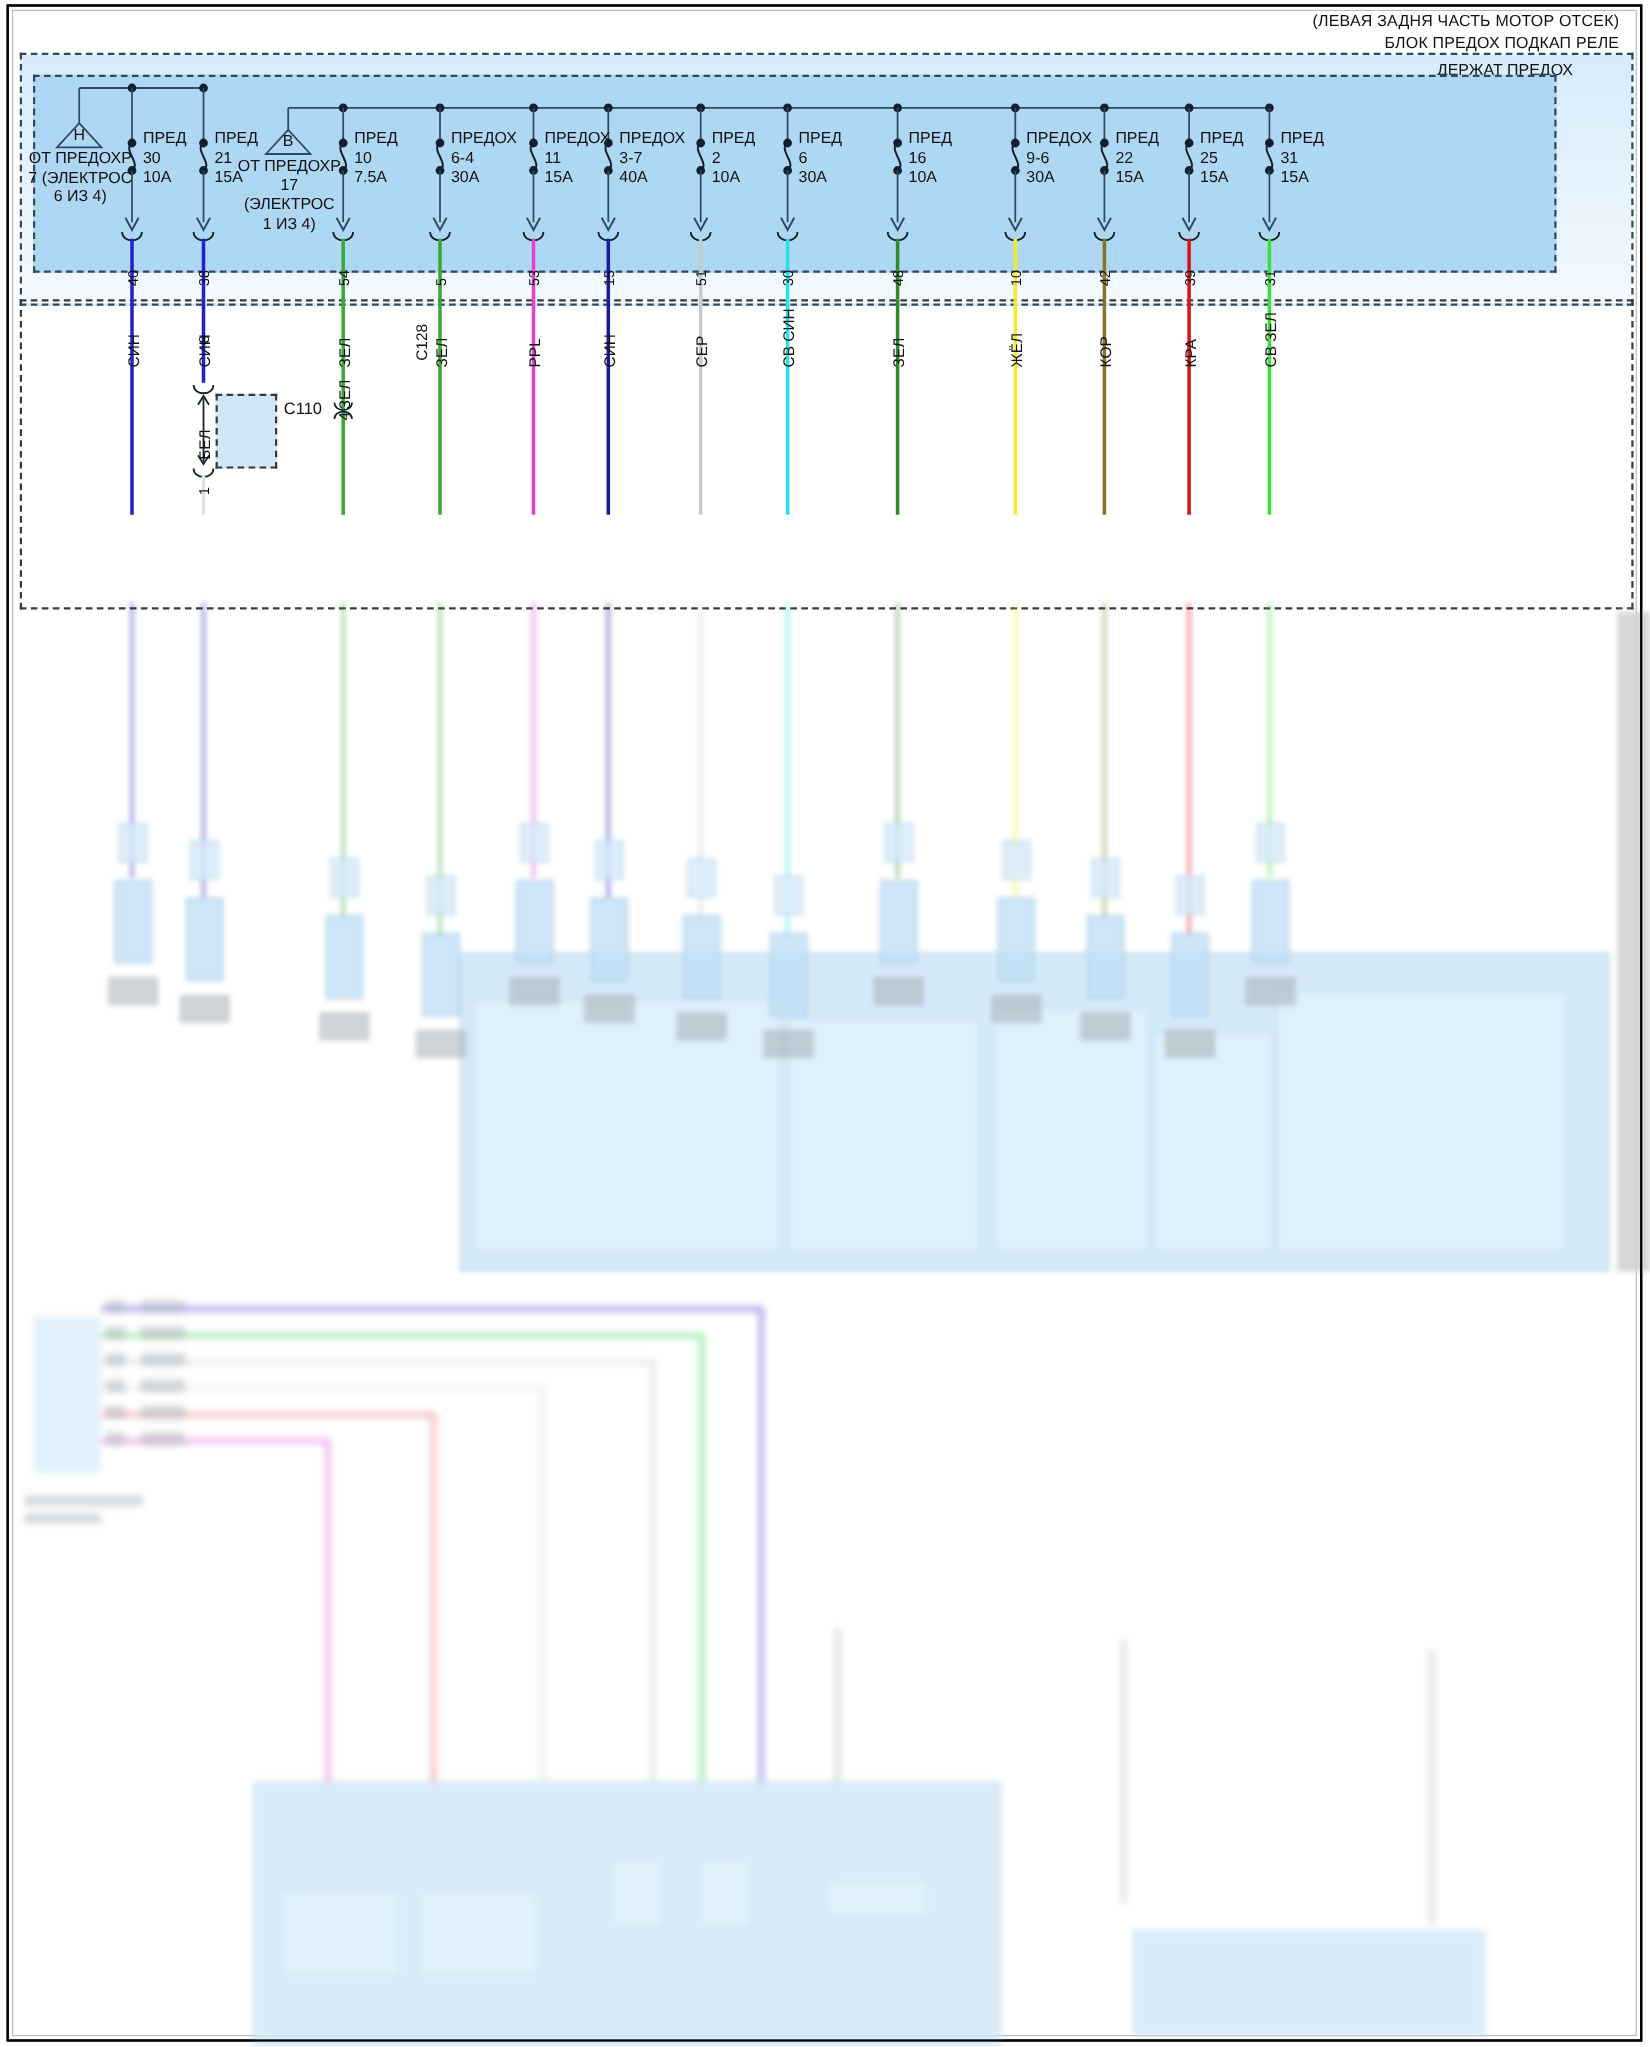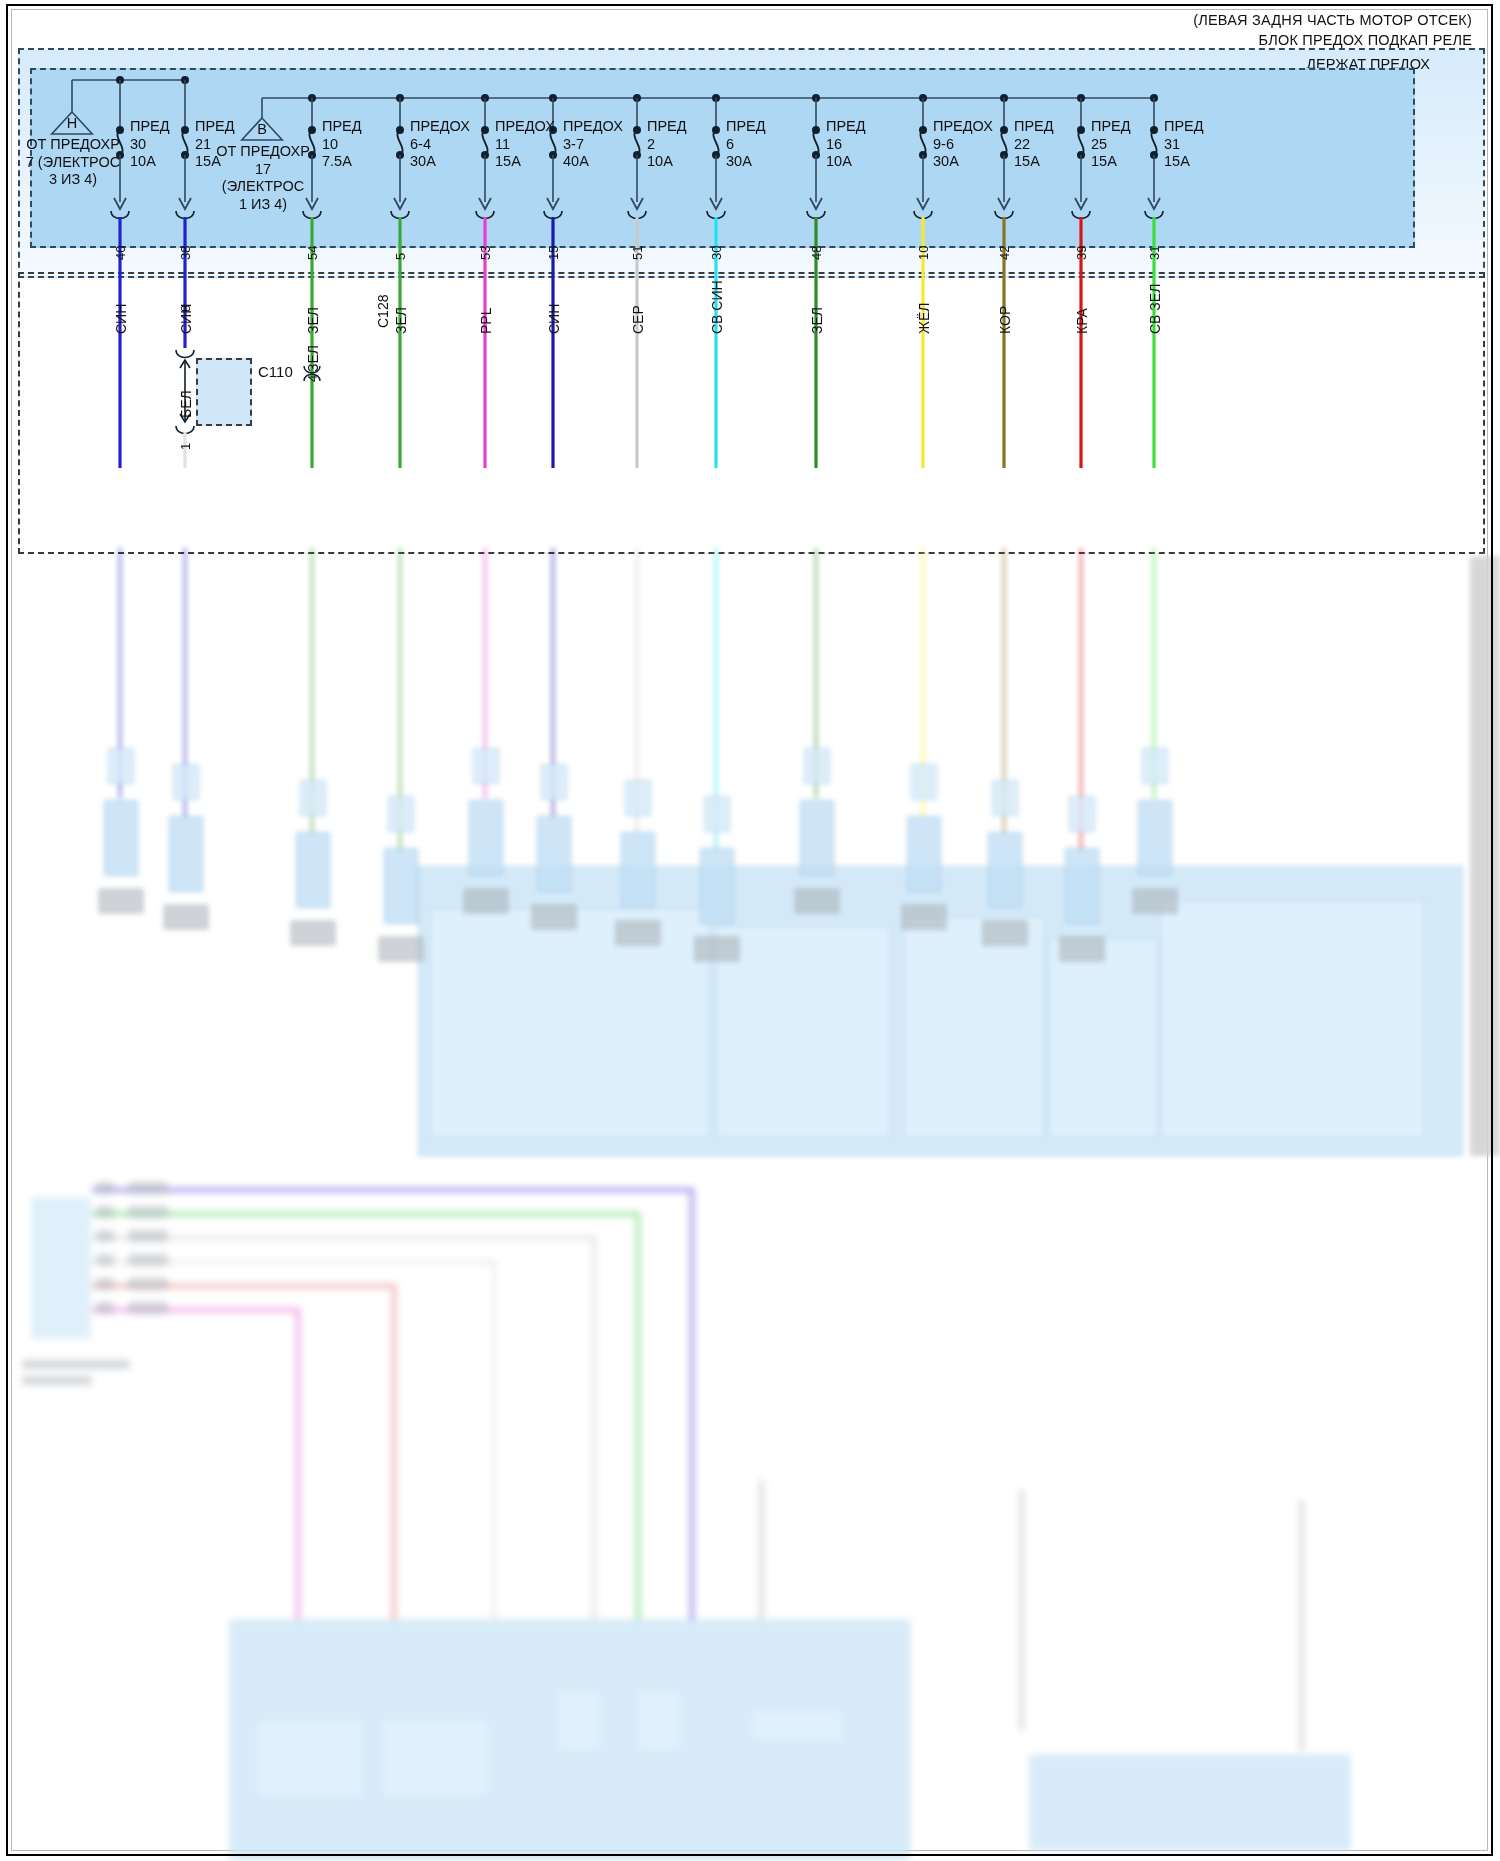--- a/index.html
+++ b/index.html
@@ -405,21 +405,21 @@
         <div>ПРЕД</div>
         <div>31</div>
         <div>15A</div>
       </div>
       <div class="vlabel sm" style="left: 1147px; top: 260px;">31</div>
       <div class="vlabel" style="left: 1147px; top: 334px;">СВ ЗЕЛ</div>
       <div class="tri-letter" style="left: 57px; top: 115px;">H</div>
       <div class="src-txt" style="left: 0px; width: 146px; top: 136px;">
         <div>ОТ ПРЕДОХР</div>
         <div>7 (ЭЛЕКТРОС</div>
-        <div>3 ИЗ 4)</div>
+        <div>6 ИЗ 4)</div>
       </div>
       <div class="tri-letter" style="left: 247px; top: 121px;">B</div>
       <div class="src-txt" style="left: 190px; width: 146px; top: 143px;">
         <div>ОТ ПРЕДОХР</div>
         <div>17</div>
         <div>(ЭЛЕКТРОС</div>
         <div>1 ИЗ 4)</div>
       </div>
       <div class="vlabel sm" style="left: 178px; top: 312px;">8</div>
       <div class="vlabel sm" style="left: 178px; top: 450px;">1</div>

